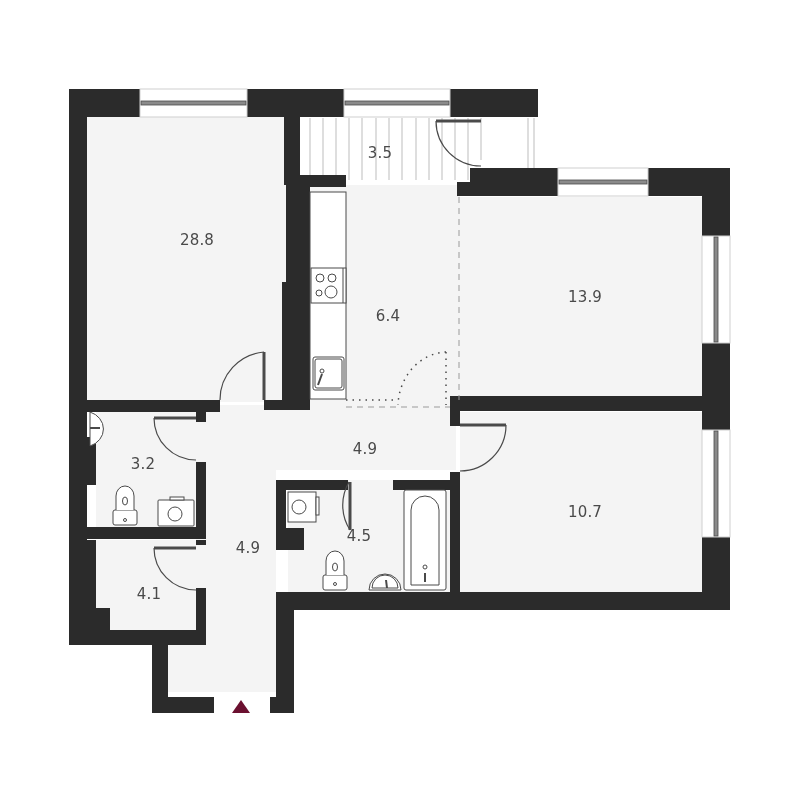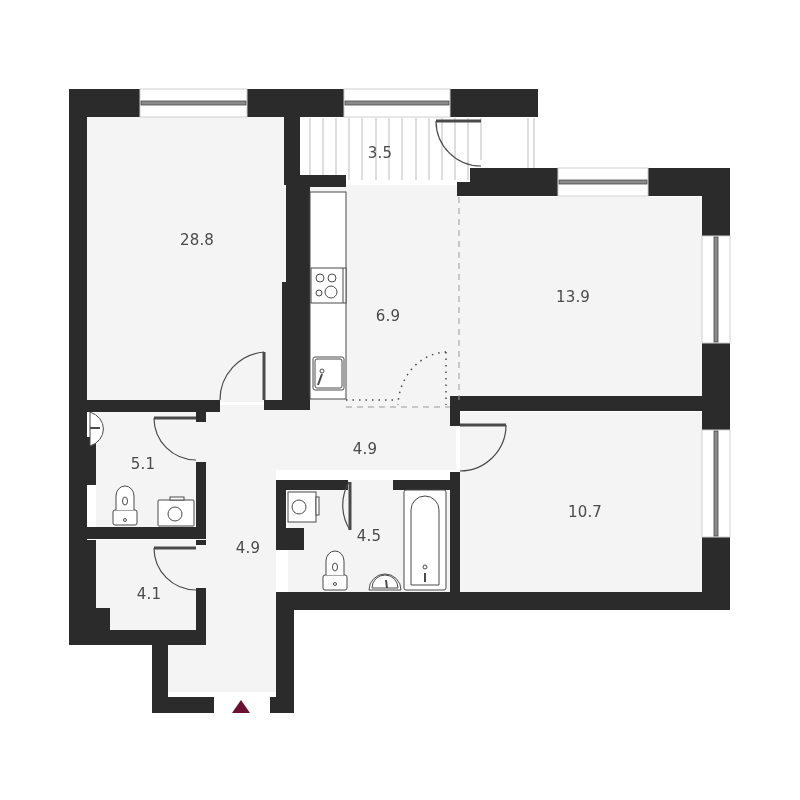--- a/index.html
+++ b/index.html
@@ -218,21 +218,21 @@
       <circle cx="425" cy="567" r="2"></circle>
       <line x1="425" y1="573" x2="425" y2="582" stroke-width="2"></line>
     </g>
   </g>
 
   <polygon points="241,700 232,713 250,713" fill="#6b1030"></polygon>
 </svg>
 
 <div class="room-label" style="left:190px;top:240px">28.8</div>
 <div class="room-label" style="left:373px;top:153px">3.5</div>
-<div class="room-label" style="left:381px;top:316px">6.9</div>
-<div class="room-label" style="left:566px;top:297px">13.9</div>
+<div class="room-label" style="left:381px;top:316px">6.4</div>
+<div class="room-label" style="left:578px;top:297px">13.9</div>
 <div class="room-label" style="left:358px;top:449px">4.9</div>
-<div class="room-label" style="left:136px;top:464px">5.1</div>
+<div class="room-label" style="left:136px;top:464px">3.2</div>
 <div class="room-label" style="left:241px;top:548px">4.9</div>
-<div class="room-label" style="left:362px;top:536px">4.5</div>
+<div class="room-label" style="left:352px;top:536px">4.5</div>
 <div class="room-label" style="left:578px;top:512px">10.7</div>
 <div class="room-label" style="left:142px;top:594px">4.1</div>
 </div>
 
 </body></html>

